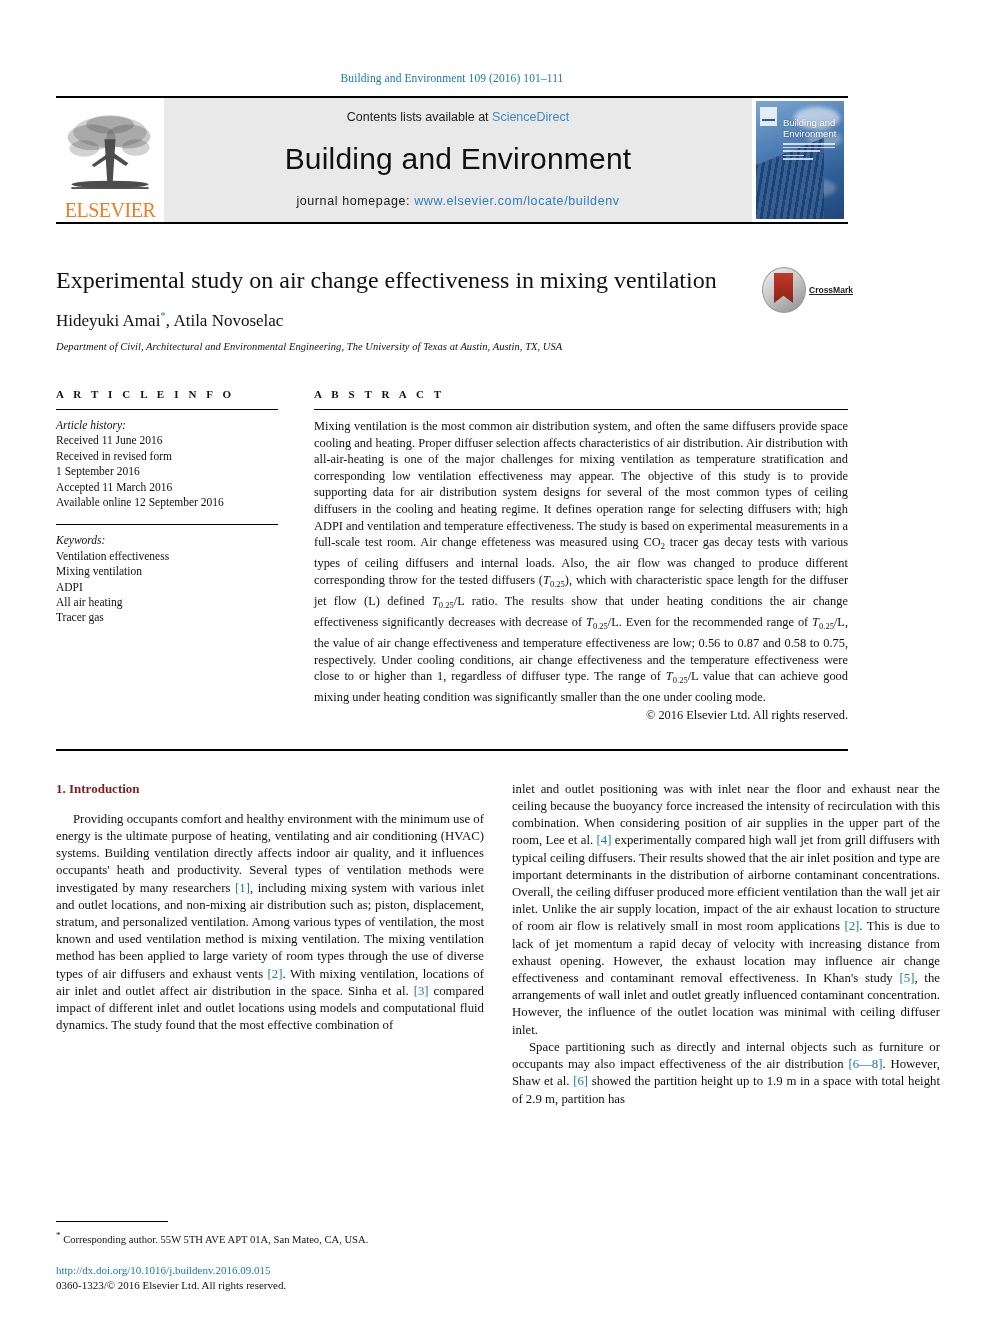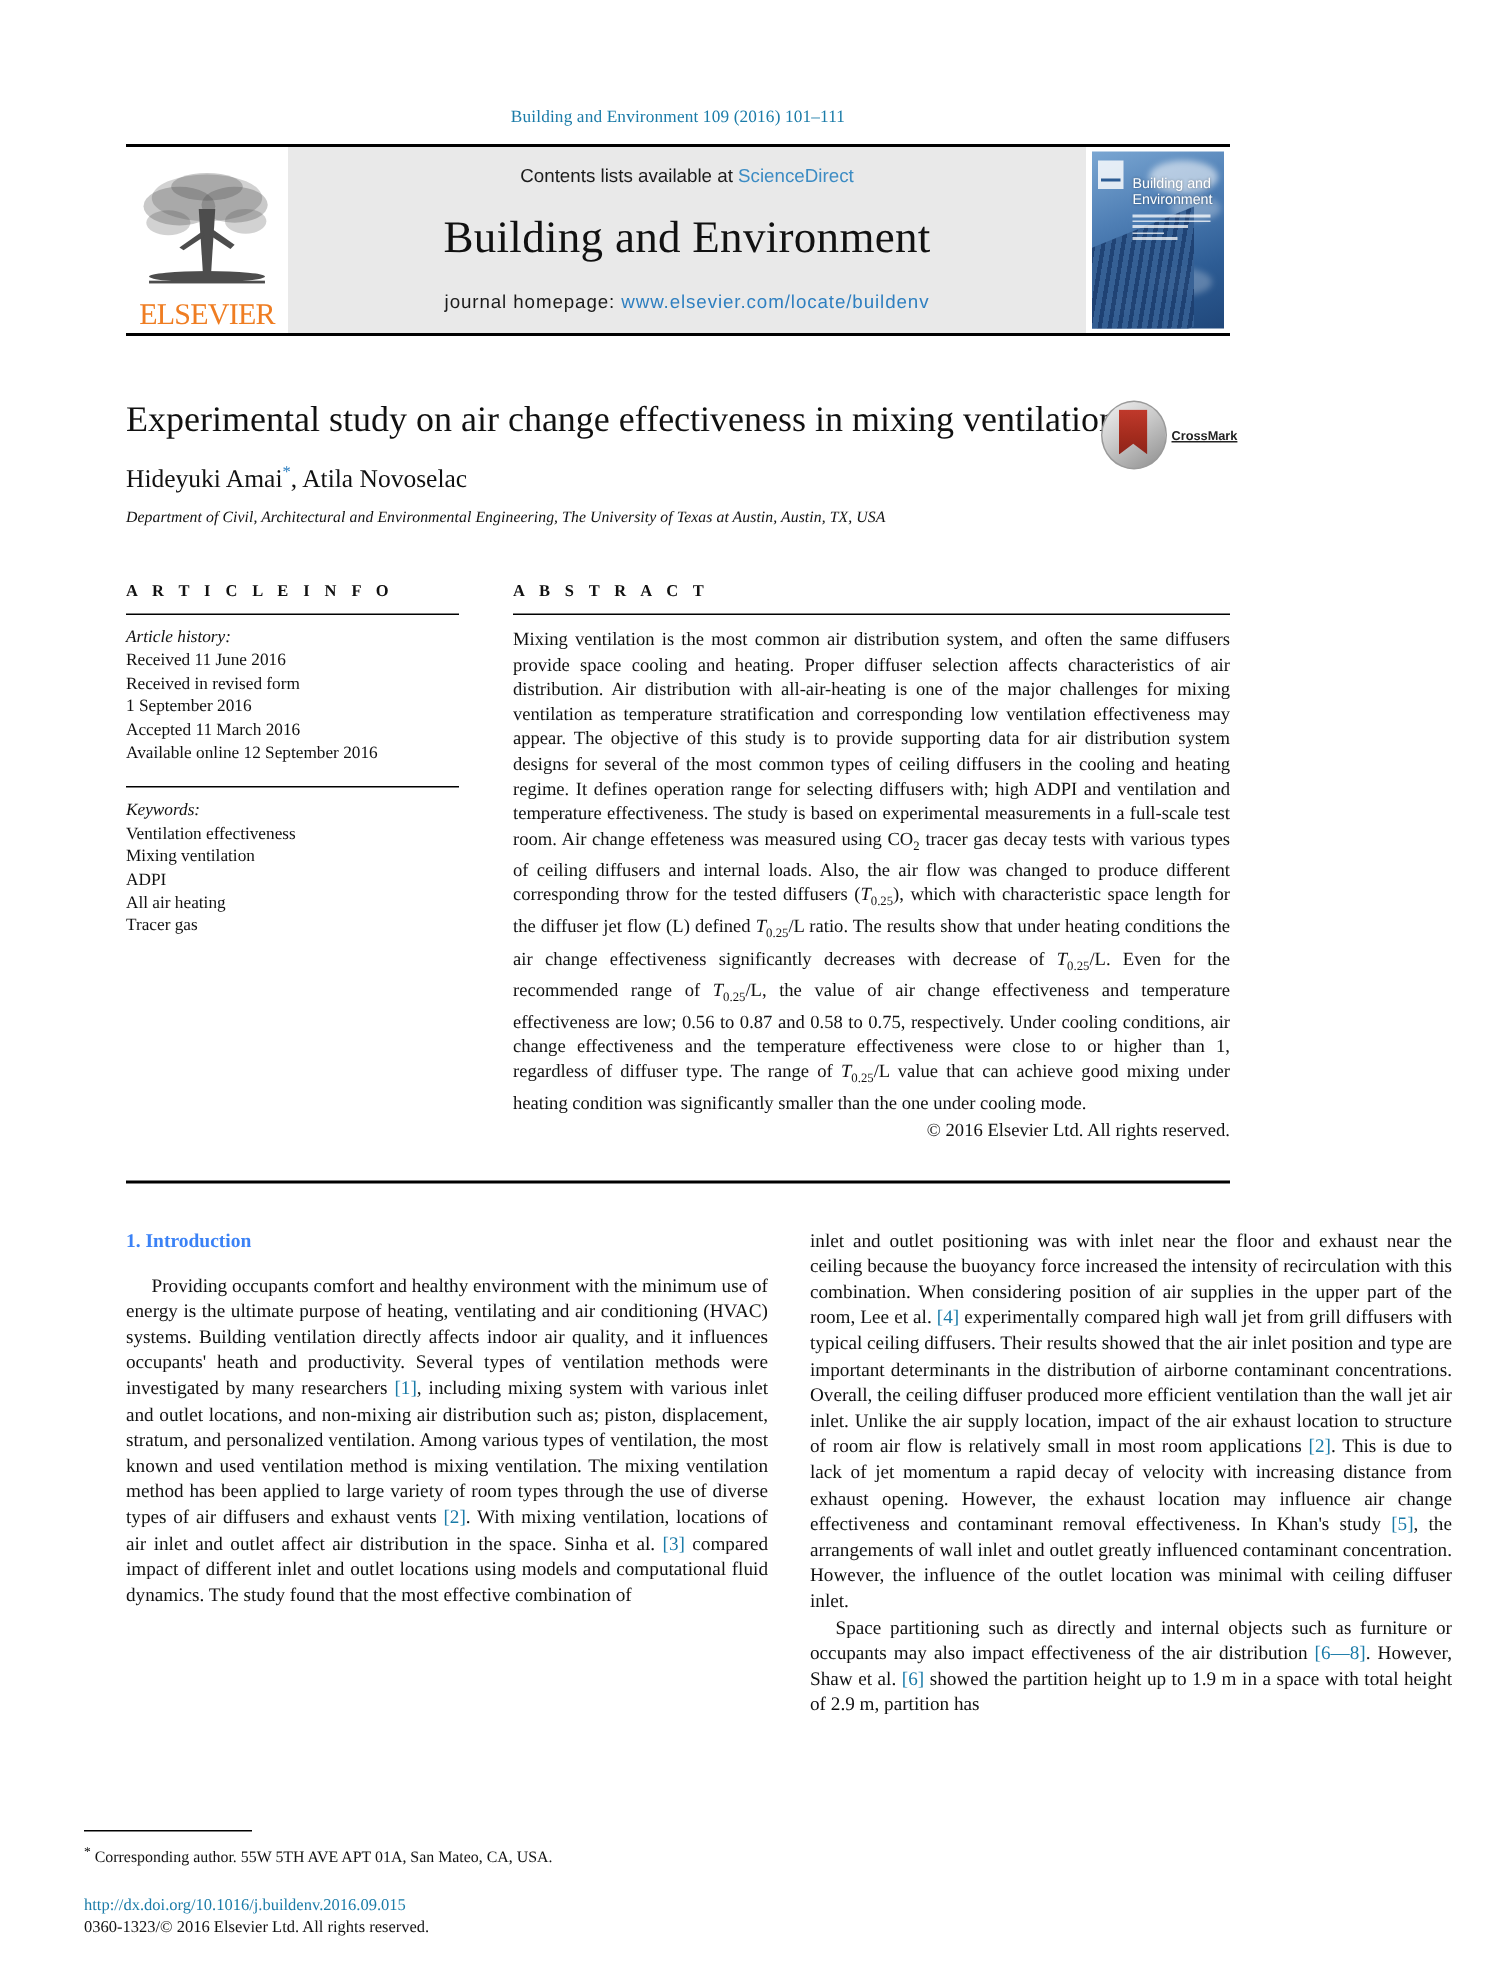--- a/index.html
+++ b/index.html
@@ -13,21 +13,21 @@
     font-family: "Liberation Serif", "DejaVu Serif", serif;
     color: #000000;
     position: relative;
     overflow: hidden;
   }
   .page {
     position: relative;
     width: 904px;
     height: 1323px;
     box-sizing: border-box;
-    padding: 0 84px;
+    padding: 0 56px;
   }
 
   
   .running-head {
     text-align: center;
     color: #1a7ba8;
     font-size: 11.5px;
     font-family: "Liberation Serif", serif;
     padding-top: 72px;
     letter-spacing: 0.1px;
@@ -78,21 +78,21 @@
   }
   .contents-line {
     font-family: "Liberation Sans", sans-serif;
     font-size: 12.5px;
     color: #1a1a1a;
   }
   .contents-line .sd {
     color: #3c8cc4;
   }
   .journal-title {
-    font-family: Liberation Serif, serif;
+    font-family: Liberation Sans, sans-serif;
     font-size: 30px;
     color: #111;
     letter-spacing: 0.2px;
   }
   .homepage-line {
     font-family: "Liberation Sans", sans-serif;
     font-size: 12.5px;
     letter-spacing: 0.6px;
     color: #1a1a1a;
   }
@@ -319,21 +319,21 @@
   .bcol {
     width: 428px;
     flex: 0 0 428px;
     position: relative;
   }
   .h1 {
     font-family: "Liberation Serif", serif;
     font-size: 13px;
     font-weight: bold;
     margin: 0 0 14px 0;
-    color: #3b82f6;
+    color: #7f1d1d;
   }
   .para {
     font-size: 12.8px;
     line-height: 17.2px;
     text-align: justify;
     text-indent: 17px;
     margin: 0;
     color: #111;
   }
   .para.cont {

